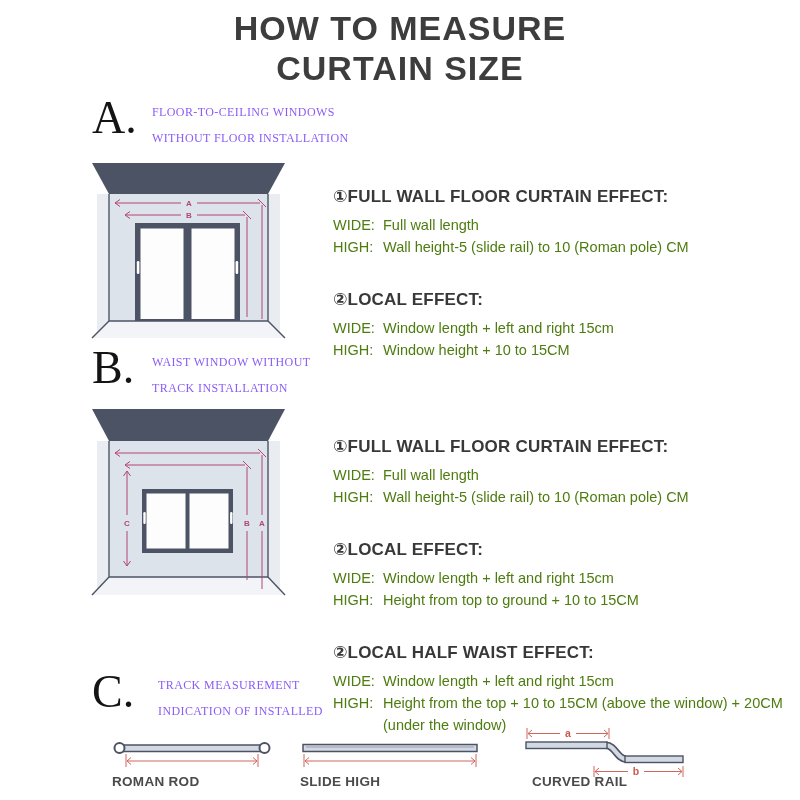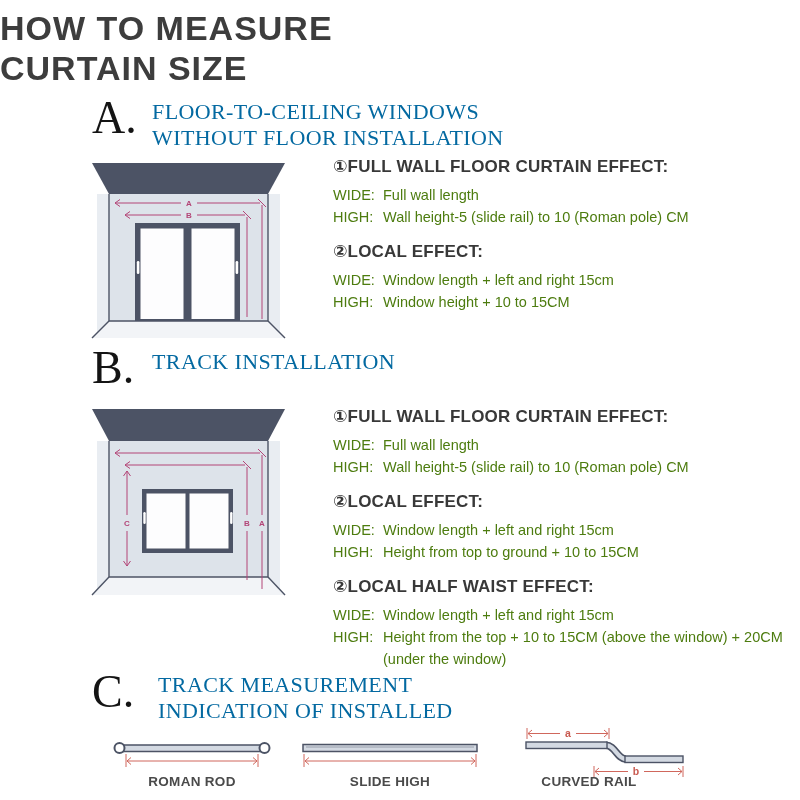--- a/index.html
+++ b/index.html
@@ -1,33 +1,33 @@
 <!DOCTYPE html>
 <html><head>
 <meta charset="utf-8">
 <style>
   html,body{margin:0;padding:0;background:#fff;}
   #page{position:relative;width:800px;height:800px;background:#ffffff;overflow:hidden;
         font-family:"Liberation Sans","DejaVu Sans",sans-serif;}
   .abs{position:absolute;}
-  .page-title{top:8px;left:0;width:800px;font-weight:700;
+  .page-title{top:8px;left:0;width:800px;text-align:center;font-weight:700;
               font-size:34px;line-height:40px;color:#3d3d3d;letter-spacing:1px;}
   .sec-letter{font-family:"Liberation Serif","DejaVu Serif",serif;font-size:46px;
               line-height:48px;color:#141414;font-weight:400;}
-  .sec-heading{font-family:"Liberation Serif","DejaVu Serif",serif;font-size:22px;
-               line-height:26px;color:#0369a1;letter-spacing:0.4px;}
+  .sec-heading{font-family:"Liberation Serif","DejaVu Serif",serif;font-size:12px;
+               line-height:26px;color:#8b5cf6;letter-spacing:0.4px;}
   .textblock{width:458px;}
-  .effect{margin-bottom:12px;}
+  .effect{margin-bottom:12px;margin-top:30px;}
   .effect-title{font-size:17px;font-weight:700;color:#383838;line-height:24px;
                 margin-bottom:5px;letter-spacing:0.2px;}
   .mrow{display:flex;font-size:14.5px;line-height:22px;color:#4d7c0f;}
   .mlabel{flex:0 0 50px;}
   .mtext{flex:1;}
   .rail-label{top:774px;font-size:13.5px;font-weight:700;color:#4a4a4a;
-              text-align:center;letter-spacing:0.3px;}
+              letter-spacing:0.3px;}
   svg{display:block;overflow:visible;}
   svg text{font-family:"Liberation Sans","DejaVu Sans",sans-serif;font-weight:700;}
   .diag-label{font-size:8px;fill:#b34577;}
   .curve-label{font-size:10.5px;fill:#c85a50;}
 </style>
 </head>
 <body>
 
 <div id="page">
 
@@ -98,20 +98,21 @@
       </div>
       <div class="mrow">
         <span class="mlabel">HIGH:</span>
         <span class="mtext">Window height + 10 to 15CM</span>
       </div>
     </div>
   </div>
 
   <div class="abs sec-letter" style="left:92px;top:344px;">B.</div>
   <div class="abs sec-heading" style="left:152px;top:349px;">
+    <div>WAIST WINDOW WITHOUT</div>
     <div>TRACK INSTALLATION</div>
   </div>
 
   <svg class="abs" style="left:92px;top:408px;" width="193" height="198" viewBox="0 0 193 198">
     <polygon points="0,1 193,1 176,33 17,33" fill="#4c5365"></polygon>
     <polygon points="5,33 17,33 17,169 5,181" fill="#e9edf2"></polygon>
     <polygon points="176,33 188,33 188,181 176,169" fill="#e9edf2"></polygon>
     <rect x="17" y="33" width="159" height="136" fill="#dde3ea"></rect>
     <polygon points="17,169 176,169 193,187 0,187" fill="#f2f4f7"></polygon>
     <g stroke="#4c5365" stroke-width="1.4" fill="none">
@@ -236,15 +237,15 @@
       <polyline points="75,42 71,45.5 75,49"></polyline>
       <line x1="71" y1="45.5" x2="104" y2="45.5"></line>
       <line x1="120" y1="45.5" x2="158" y2="45.5"></line>
       <polyline points="154,42 158,45.5 154,49"></polyline>
     </g>
     <text x="112" y="49" text-anchor="middle" class="curve-label">b</text>
   </svg>
 
   <div class="abs rail-label" style="left:112px;width:160px;">ROMAN ROD</div>
   <div class="abs rail-label" style="left:300px;width:180px;">SLIDE HIGH</div>
-  <div class="abs rail-label" style="left:505px;width:168px;">CURVED RAIL</div>
+  <div class="abs rail-label" style="left:532px;width:168px;">CURVED RAIL</div>
 
 </div>
 
 </body></html>

